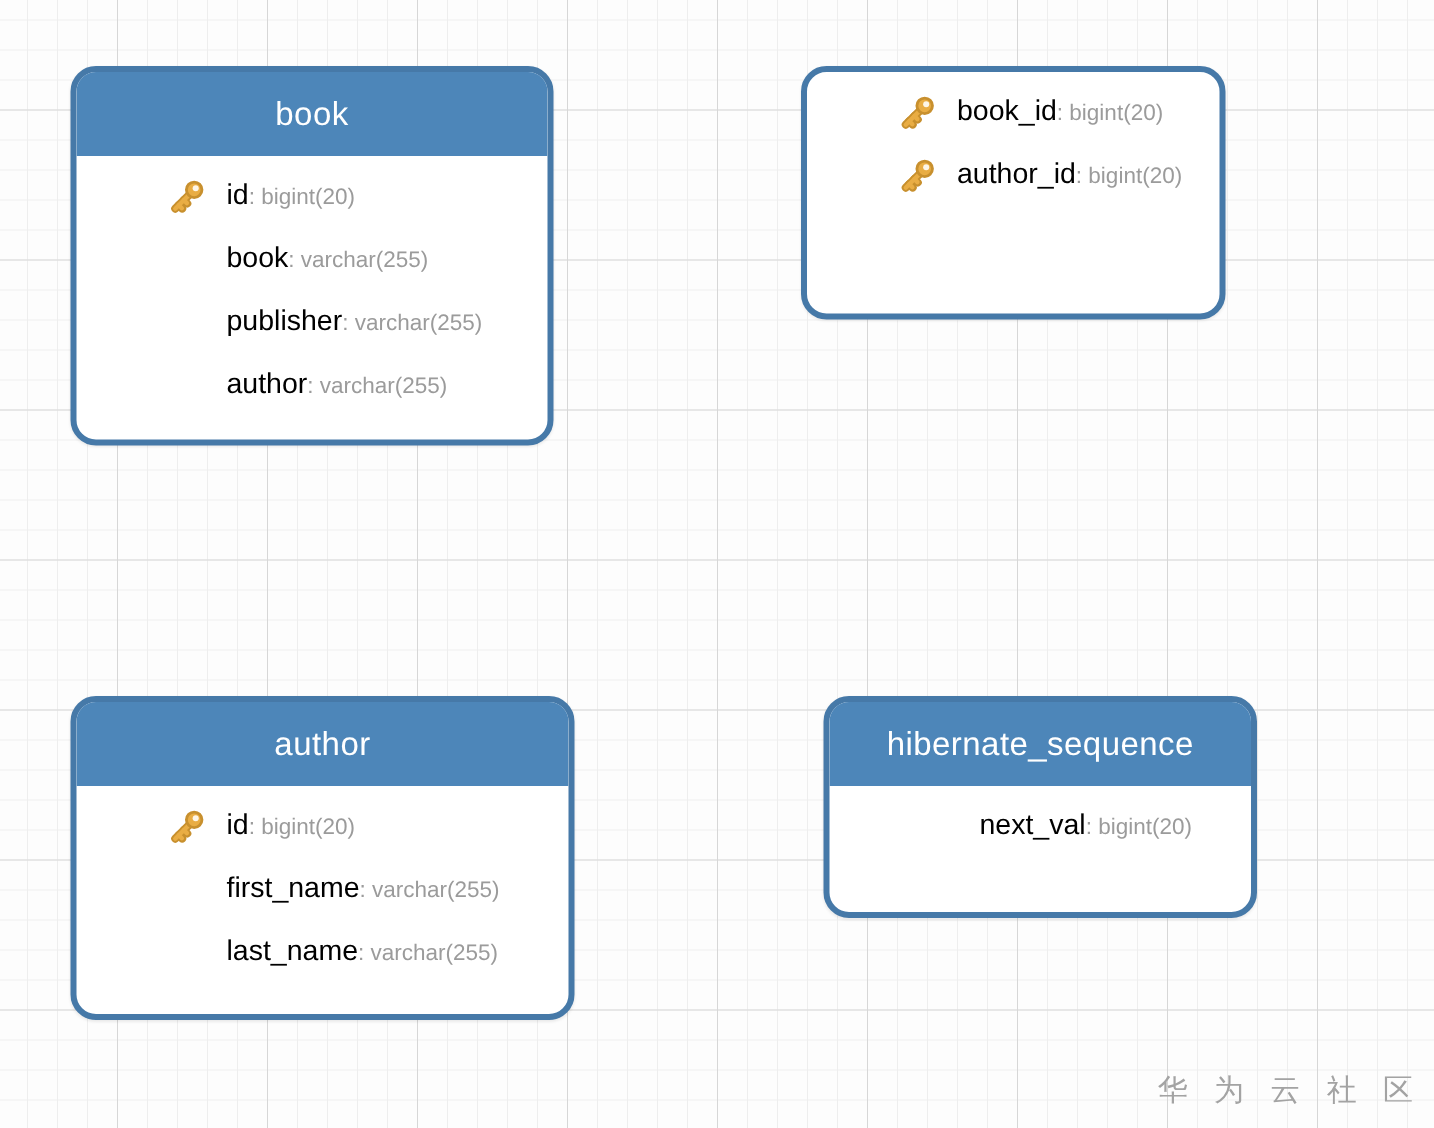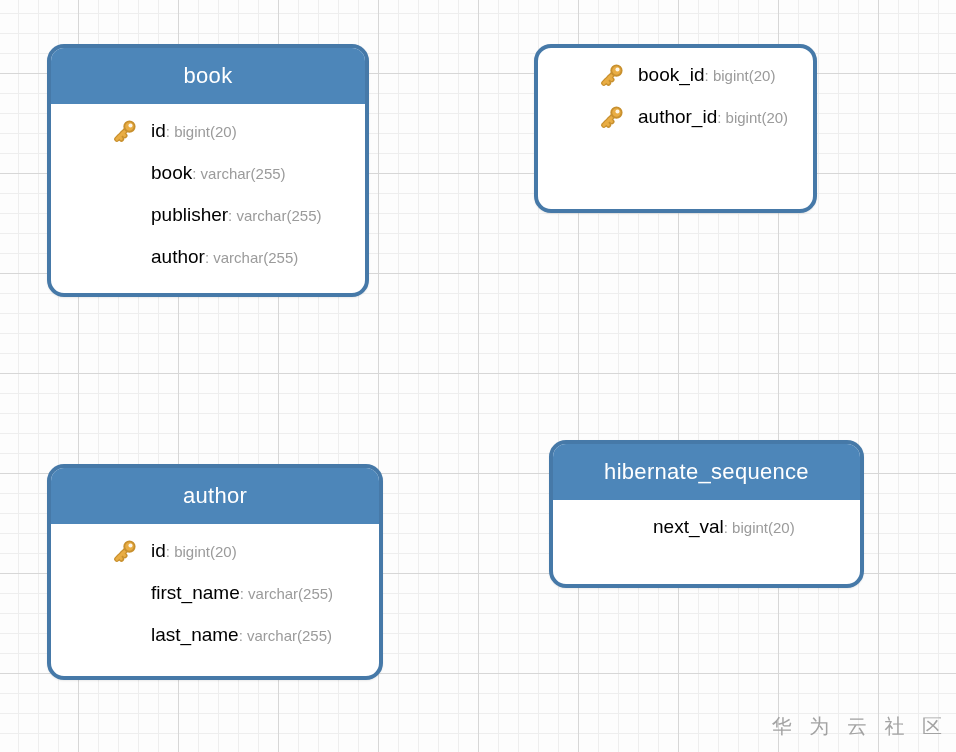--- a/index.html
+++ b/index.html
@@ -53,21 +53,21 @@
     flex: 0 0 40px;
   }
   .key-slot svg { width: 27px; height: 27px; display: block; }
   .field-name { color: #000000; font-size: 19px; white-space: pre; }
   .field-type { color: #9b9b9b; font-size: 15px; white-space: pre; }
 
   
   #t0 { left: 47px;  top: 44px;  width: 322px; height: 253px; }
   #t1 { left: 534px; top: 44px;  width: 283px; height: 169px; }
   #t2 { left: 47px;  top: 464px; width: 336px; height: 216px; }
-  #t3 { left: 549px; top: 440px; width: 315px; height: 148px; }
+  #t3 { left: 549px; top: 464px; width: 289px; height: 148px; }
 
   #watermark {
     position: absolute;
     right: 8px; bottom: 12px;
     color: #a3a3a3;
     font-size: 20px;
     letter-spacing: 6px;
   }
 </style>
 </head>

